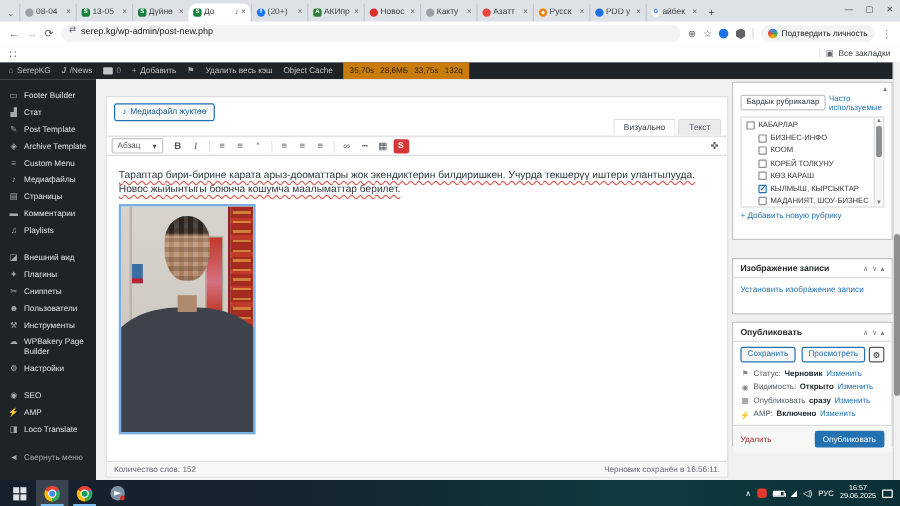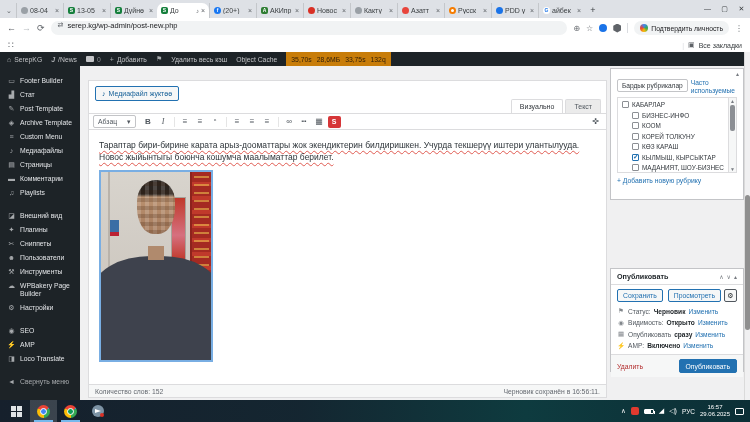--- a/index.html
+++ b/index.html
@@ -454,20 +454,31 @@
         </div>
       <div class="cat-scroll">
         <span>▲</span>
         <div class="cat-thumb"></div>
         <span class="cat-dn">▼</span>
       </div>
     </div>
     <a class="add-cat">+ Добавить новую рубрику</a>
   </div>
 
+  <div class="panel p-feat">
+    <div class="p-head">
+      <span>Изображение записи</span>
+      <span class="h-ics">
+        <span>∧</span>
+        <span>∨</span>
+        <span>▴</span>
+      </span>
+    </div>
+    <a class="set-link">Установить изображение записи</a>
+  </div>
 
   <div class="panel p-pub">
     <div class="p-head">
       <span>Опубликовать</span>
       <span class="h-ics">
         <span>∧</span>
         <span>∨</span>
         <span>▴</span>
       </span>
     </div>

